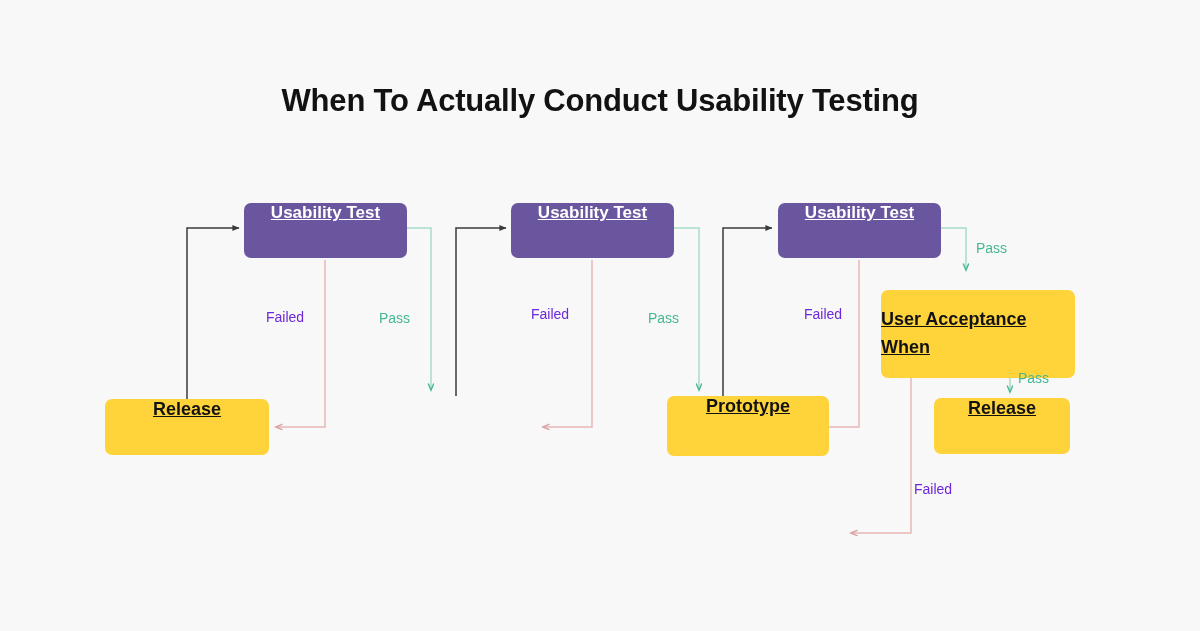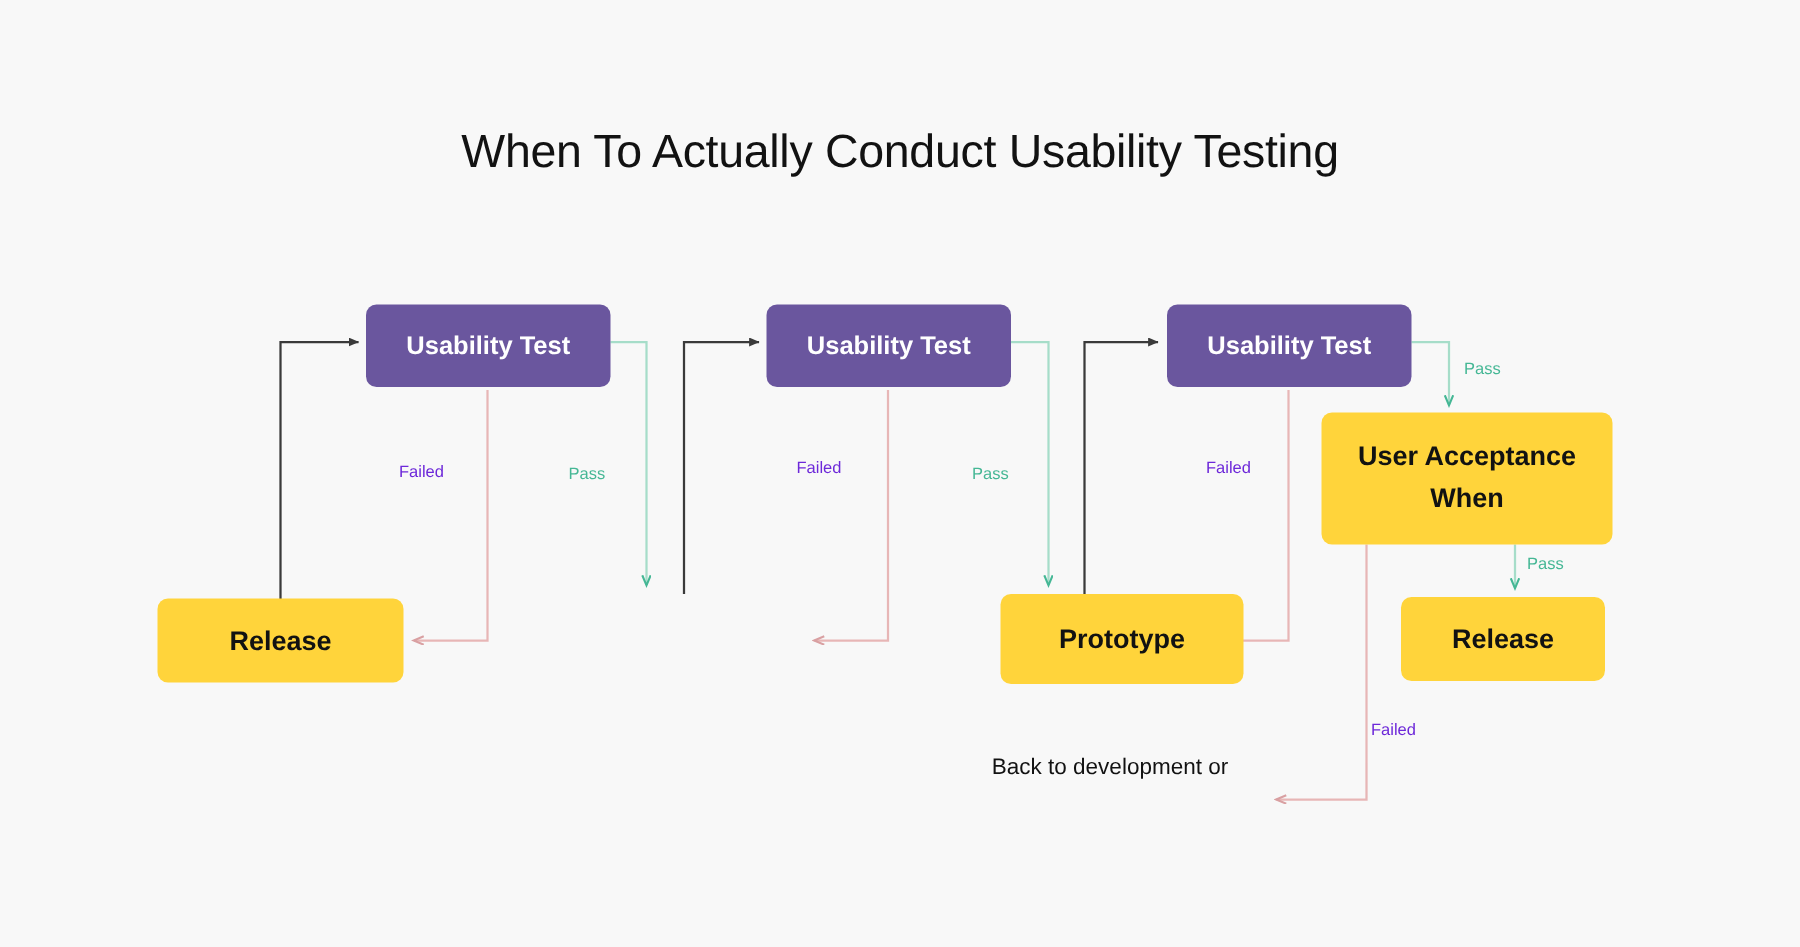--- a/index.html
+++ b/index.html
@@ -18,33 +18,34 @@
     width: 1200px;
     height: 631px;
   }
   #page-title {
     position: absolute;
     left: 0;
     top: 83px;
     width: 1200px;
     text-align: center;
     font-size: 31px;
-    font-weight: normal;
+    font-weight: bold;
     color: #121212;
     letter-spacing: -0.2px;
   }
   .node {
     position: absolute;
     box-sizing: border-box;
     display: flex;
-    align-items: center;
+    align-items: flex-start;
     justify-content: center;
     text-align: center;
     border-radius: 7px;
     z-index: 3;
+    text-decoration: underline;
   }
   .node.stage {
     background: #ffd43b;
     color: #121212;
     font-size: 18px;
     font-weight: bold;
   }
   .node.test {
     background: #6a569e;
     color: #ffffff;
@@ -57,21 +58,21 @@
   svg#edges {
     position: absolute;
     left: 0;
     top: 0;
     width: 1200px;
     height: 631px;
     z-index: 1;
   }
   .edge-label {
     position: absolute;
-    font-size: 11px;
+    font-size: 14px;
     white-space: nowrap;
     z-index: 4;
   }
   .edge-label.pass { color: #45b795; }
   .edge-label.failed { color: #6d28d9; }
   .note {
     position: absolute;
     font-size: 15px;
     color: #121212;
     text-align: center;
@@ -136,21 +137,21 @@
   </div>
 
   <div class="node stage" style="left:639px; top:396px; width:162px; height:60px;margin-left:28px;">
     <span>Prototype</span>
   </div>
 
   <div class="node test" style="left:778px; top:203px; width:163px; height:55px;">
     <span>Usability Test</span>
   </div>
 
-  <div class="node stage uat" style="left:881px; top:275px; width:194px; height:88px; flex-direction:column;">
+  <div class="node stage uat" style="left:881px; top:290px; width:194px; height:88px; flex-direction:column;">
     <span>User Acceptance</span>
     <span>When</span>
   </div>
 
   <div class="node stage" style="left:934px; top:398px; width:136px; height:56px;">
     <span>Release</span>
   </div>
 
   <div class="edge-label failed" style="left:266px; top:309px;">Failed</div>
   <div class="edge-label pass" style="left:379px; top:310px;">Pass</div>
@@ -158,16 +159,15 @@
   <div class="edge-label failed" style="left:531px; top:306px;">Failed</div>
   <div class="edge-label pass" style="left:648px; top:310px;">Pass</div>
 
   <div class="edge-label failed" style="left:804px; top:306px;">Failed</div>
   <div class="edge-label pass" style="left:976px; top:240px;">Pass</div>
 
   <div class="edge-label pass" style="left:1018px; top:370px;">Pass</div>
   <div class="edge-label failed" style="left:914px; top:481px;">Failed</div>
 
   <div class="note" style="left:630px; top:500px; width:220px;">
-    <div>Back to development or</div>
   </div>
 
 </div>
 
 </body></html>

